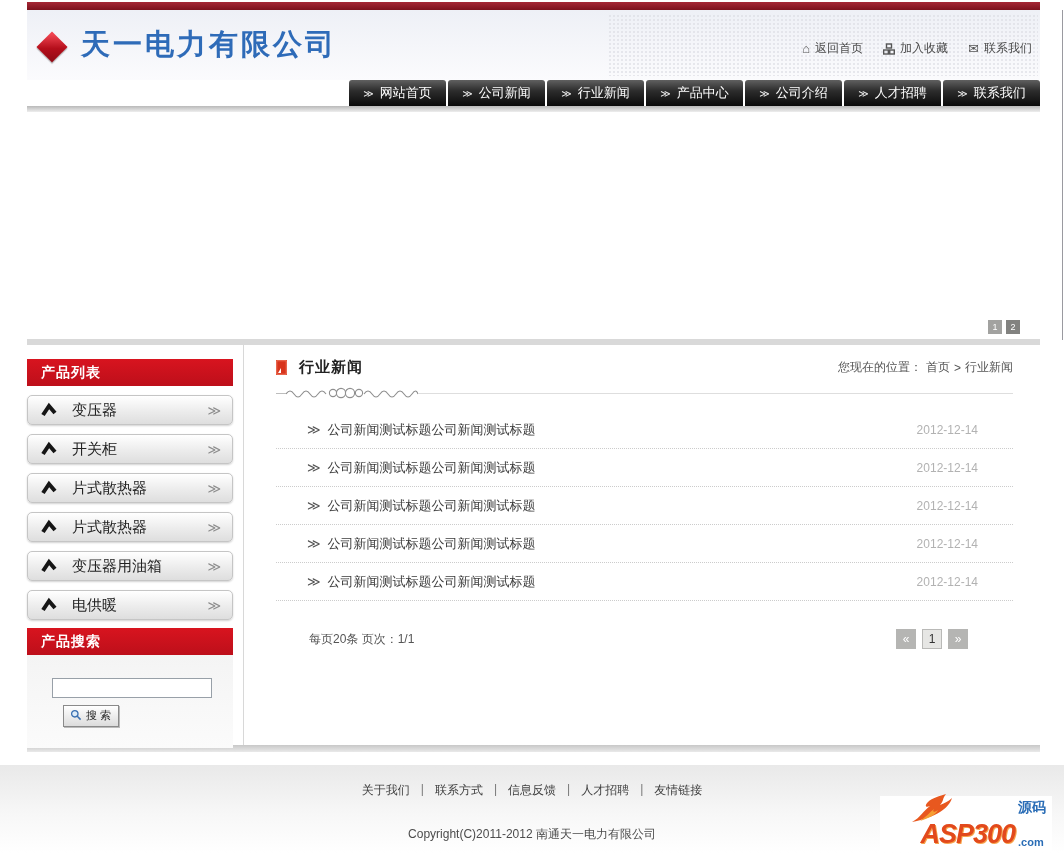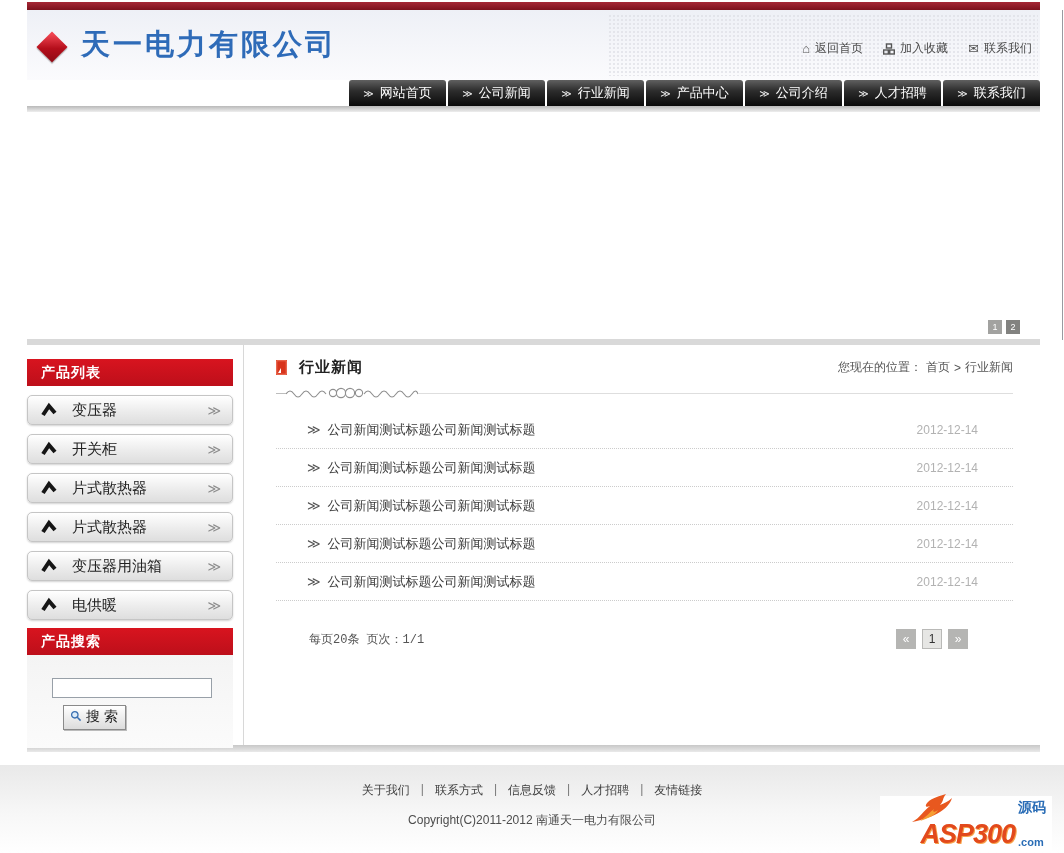--- a/index.html
+++ b/index.html
@@ -51,54 +51,54 @@
   .cat-btn { height:30px; margin-top:9px; border:1px solid #c5c5c5; border-radius:5px; cursor:pointer;
     background:linear-gradient(#ffffff,#ececec 55%,#dedede); box-shadow:0 1px 2px rgba(0,0,0,.18);
     display:flex; align-items:center; padding:0 13px; }
   .cat-icon { width:16px; height:16px; flex:0 0 auto; }
   .cat-label { margin-left:15px; font-size:15px; color:#222; flex:1; }
   .cat-more { font-size:13px; color:#8d8d8d; letter-spacing:-2px; }
   .search-header { margin-top:8px; }
   .search-panel { background:linear-gradient(#f4f4f4,#fbfbfb); padding:23px 0 16px 25px; height:93px; }
   .search-input { width:160px; height:20px; border:1px solid #98a0a8; background:#fff; font-size:12px; padding:0 3px; }
   .search-btn { margin-top:7px; margin-left:11px; display:inline-flex; align-items:center; gap:4px; cursor:pointer;
-    border:1px solid #8a8a8a; background:linear-gradient(#ffffff,#dcdcdc); padding:2px 7px 3px 6px; font-size:14px; color:#222;
+    border:1px solid #8a8a8a; background:linear-gradient(#ffffff,#dcdcdc); padding:2px 7px 3px 6px; font-size:11px; color:#222;
     box-shadow:1px 1px 0 #bbb; }
 
   
   .main { flex:1; border-left:1px solid #d8d8d8; margin-left:10px; padding:13px 27px 0 32px; }
   .main-header { display:flex; align-items:center; }
   .news-icon { width:11px; height:15px; flex:0 0 auto; }
   .section-title { font-size:15px; font-weight:bold; color:#222; margin-left:12px; letter-spacing:1px; }
   .breadcrumb { margin-left:auto; font-size:12px; color:#555; display:flex; gap:4px; align-items:center; }
   .crumb-link { cursor:pointer; }
   .ornament-row { display:flex; align-items:center; margin-top:9px; }
   .orn-lead { width:10px; height:1px; background:#bdbdbd; }
   .orn-tail { flex:1; height:1px; background:#dedede; }
   .news-list { margin-top:11px; }
   .news-row { height:38px; display:flex; align-items:center; padding:0 35px 0 31px; border-bottom:1px dotted #cccccc; cursor:pointer; }
   .news-arrow { font-size:13px; color:#555; margin-right:9px; letter-spacing:-2px; }
   .news-title { flex:1; font-size:13px; color:#3a3a3a; }
   .news-date { font-size:12px; color:#b2b2b2; }
   .list-footer { display:flex; align-items:center; margin-top:28px; padding:0 45px 0 33px; }
-  .page-info { font-size:12px; color:#555;font-family:Liberation Mono, monospace; }
+  .page-info { font-size:12px; color:#555; }
   .pager { margin-left:auto; display:flex; gap:6px; }
   .pager-btn { min-width:20px; height:20px; padding:0 4px; display:flex; align-items:center; justify-content:center;
     font-size:12px; cursor:pointer; background:#b5b5b3; color:#ffffff; }
   .pager-btn.current { background:#e6e6e4; color:#333; border:1px solid #b9b9b7; }
 
   .content-shadow { height:7px; background:linear-gradient(#c8c8c8,#e9e9e9); }
 
   
   .footer { position:absolute; left:0; top:765px; width:1064px; height:88px;
     background:linear-gradient(#e9e9e9,#f7f7f7 55%,#ffffff); }
   .footer-links { padding-top:17px; display:flex; justify-content:center; gap:11px; font-size:12px; color:#3f3f3f; }
   .footer-link { cursor:pointer; }
   .footer-sep { color:#777; }
-  .copyright { margin-top:13px; text-align:center; font-size:12px; color:#4c4c4c; }
+  .copyright { margin-top:27px; text-align:center; font-size:12px; color:#4c4c4c; }
 
   
   .asp-badge { position:absolute; right:12px; bottom:1px; width:172px; height:56px; background:#fff;
     display:flex; align-items:flex-end; justify-content:flex-end; padding:0 6px 4px 0; }
   .flame { position:absolute; left:26px; top:-2px; }
   .asp-name { font-size:27px; font-weight:900; font-style:italic; color:#e2491c; letter-spacing:-1px; line-height:1;
     text-shadow:1px 1px 0 #f7a24a; }
   .badge-col { display:flex; flex-direction:column; align-items:flex-start; margin-left:3px; line-height:1;gap:22px; }
   .badge-word { font-size:14px; font-weight:bold; color:#2a6db6; }
   .badge-domain { font-size:11px; font-weight:bold; color:#2a6db6; margin-top:1px; }

